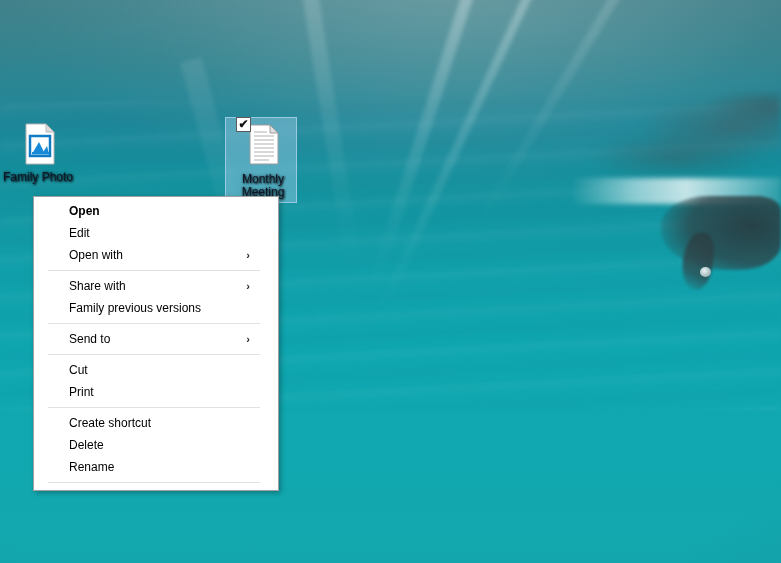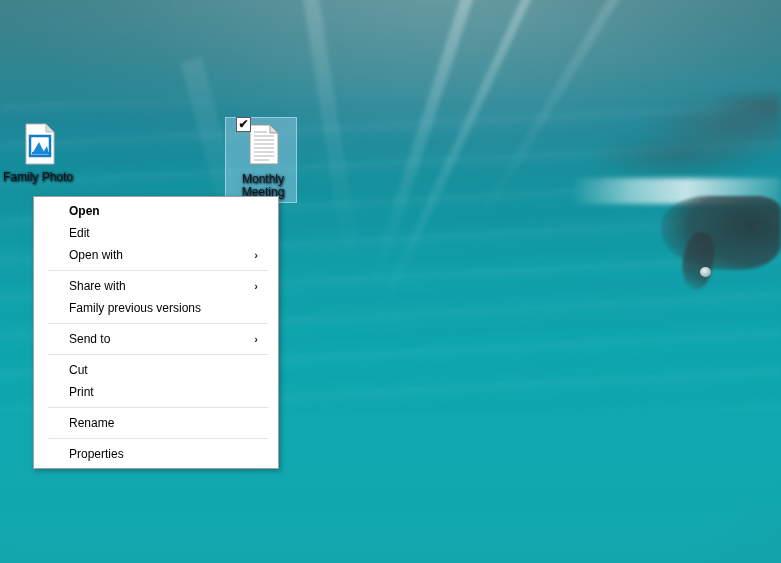--- a/index.html
+++ b/index.html
@@ -192,21 +192,21 @@
   
   #context-menu {
     position: absolute;
     left: 33px;
     top: 196px;
     width: 246px;
     background: #ffffff;
     border: 1px solid #a0a0a0;
     box-sizing: border-box;
     box-shadow: 2px 2px 5px rgba(0,0,0,0.28);
-    padding: 3px 8px 3px 0;
+    padding: 3px 16px 3px 0;
     font-size: 12px;
     color: #000000;
   }
   .menu-item {
     position: relative;
     height: 22px;
     line-height: 22px;
     padding-left: 35px;
     padding-right: 22px;
     white-space: nowrap;
@@ -322,22 +322,25 @@
   <div class="menu-item">
     <span>Cut</span>
   </div>
   <div class="menu-item">
     <span>Print</span>
   </div>
 
   <div class="menu-sep"></div>
 
   <div class="menu-item">
+    <span>Create shortcut</span>
+  </div>
+  <div class="menu-item">
+    <span>Delete</span>
+  </div>
+  <div class="menu-item">
     <span>Rename</span>
   </div>
 
   <div class="menu-sep"></div>
 
-  <div class="menu-item">
-    <span>Properties</span>
-  </div>
 
 </div>
 
 </body></html>

